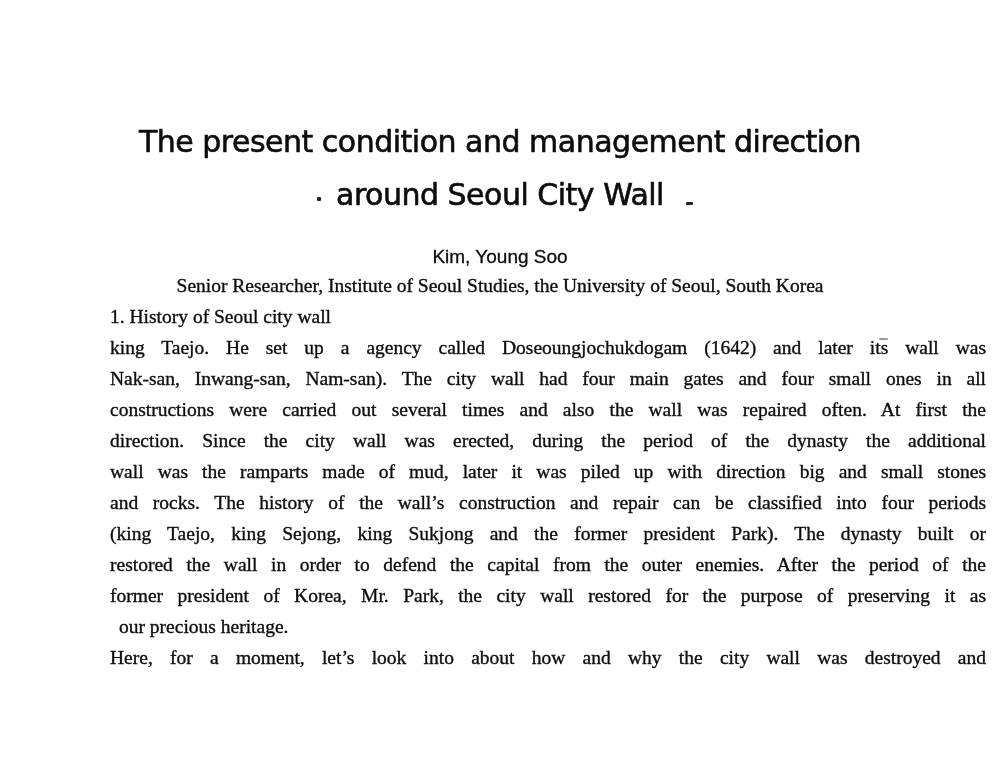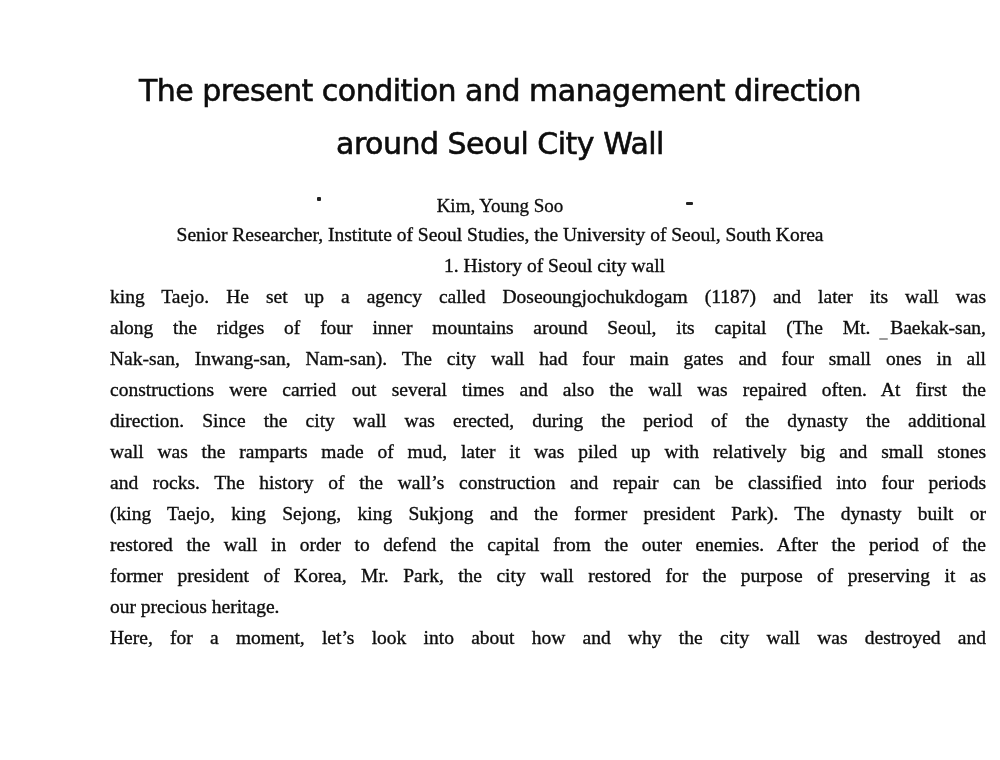--- a/index.html
+++ b/index.html
@@ -11,33 +11,33 @@
     position: relative;
     width: 1000px;
     height: 760px;
     overflow: hidden;
     background: #ffffff;
     color: #0d0d0d;
     -webkit-text-stroke: 0.3px #0d0d0d;
   }
   
   .title-block {
-    padding-top: 64px;
+    padding-top: 115px;
     text-align: center;
     font-family: "DejaVu Sans", "Liberation Sans", sans-serif;
     font-size: 30px;
     line-height: 53px;
     letter-spacing: -0.5px;
     -webkit-text-stroke: 0.6px #0d0d0d;
     white-space: nowrap;
   }
   .author-line {
     margin-top: 22px;
     text-align: center;
-    font-family: Liberation Serif, serif;
+    font-family: Liberation Sans, sans-serif;
     font-size: 19px;
     line-height: 27px;
     -webkit-text-stroke: 0.3px #0d0d0d;
   }
   .affiliation-line {
     text-align: center;
     font-family: "Liberation Serif", serif;
     font-size: 19.5px;
     line-height: 31px;
     -webkit-text-stroke: 0.35px #0d0d0d;
@@ -45,29 +45,29 @@
   
   .doc-body {
     margin-left: 110px;
     width: 876px;
     font-family: "Liberation Serif", serif;
     font-size: 19.5px;
     line-height: 31px;
     -webkit-text-stroke: 0.35px #0d0d0d;
   }
   .section-heading {
-    text-align: center;
-    margin-left: 13px;
+    text-align: left;
   }
   .jline {
     text-align: justify;
     text-align-last: justify;
   }
   .jline.para-end {
     text-align-last: left;
+    margin-left: 9px;
   }
   
   .artifact {
     position: absolute;
     background: #222;
     border-radius: 1px;
   }
   .artifact.dot    { left: 317px; top: 197px; width: 4px;  height: 4px; }
   .artifact.dash   { left: 686px; top: 202px; width: 7px;  height: 3px; }
   .artifact.faint  { left: 879px; top: 338px; width: 9px;  height: 2px; opacity: 0.45; }
@@ -83,26 +83,25 @@
   </div>
 
   <div class="author-line">Kim, Young Soo</div>
 
   <div class="affiliation-line">Senior Researcher, Institute of Seoul Studies, the University of Seoul, South Korea</div>
 
   <div class="doc-body">
     <div class="section-heading">1. History of Seoul city wall</div>
     <div id="paragraphs">
         <div>
-          <div class="jline">king Taejo. He set up a agency called Doseoungjochukdogam (1187) and later its wall was</div>
-          <div class="jline">along the ridges of four inner mountains around Seoul, its capital (The Mt. Baekak-san,</div>
+          <div class="jline">king Taejo. He set up a agency called Doseoungjochukdogam (1642) and later its wall was</div>
           <div class="jline">Nak-san, Inwang-san, Nam-san). The city wall had four main gates and four small ones in all</div>
           <div class="jline">constructions were carried out several times and also the wall was repaired often. At first the</div>
           <div class="jline">direction. Since the city wall was erected, during the period of the dynasty the additional</div>
-          <div class="jline">wall was the ramparts made of mud, later it was piled up with relatively big and small stones</div>
+          <div class="jline">wall was the ramparts made of mud, later it was piled up with direction big and small stones</div>
           <div class="jline">and rocks. The history of the wall’s construction and repair can be classified into four periods</div>
           <div class="jline">(king Taejo, king Sejong, king Sukjong and the former president Park). The dynasty built or</div>
           <div class="jline">restored the wall in order to defend the capital from the outer enemies. After the period of the</div>
           <div class="jline">former president of Korea, Mr. Park, the city wall restored for the purpose of preserving it as</div>
           <div class="jline para-end">our precious heritage.</div>
         </div>
         <div>
           <div class="jline">Here, for a moment, let’s look into about how and why the city wall was destroyed and</div>
         </div>
       </div>

